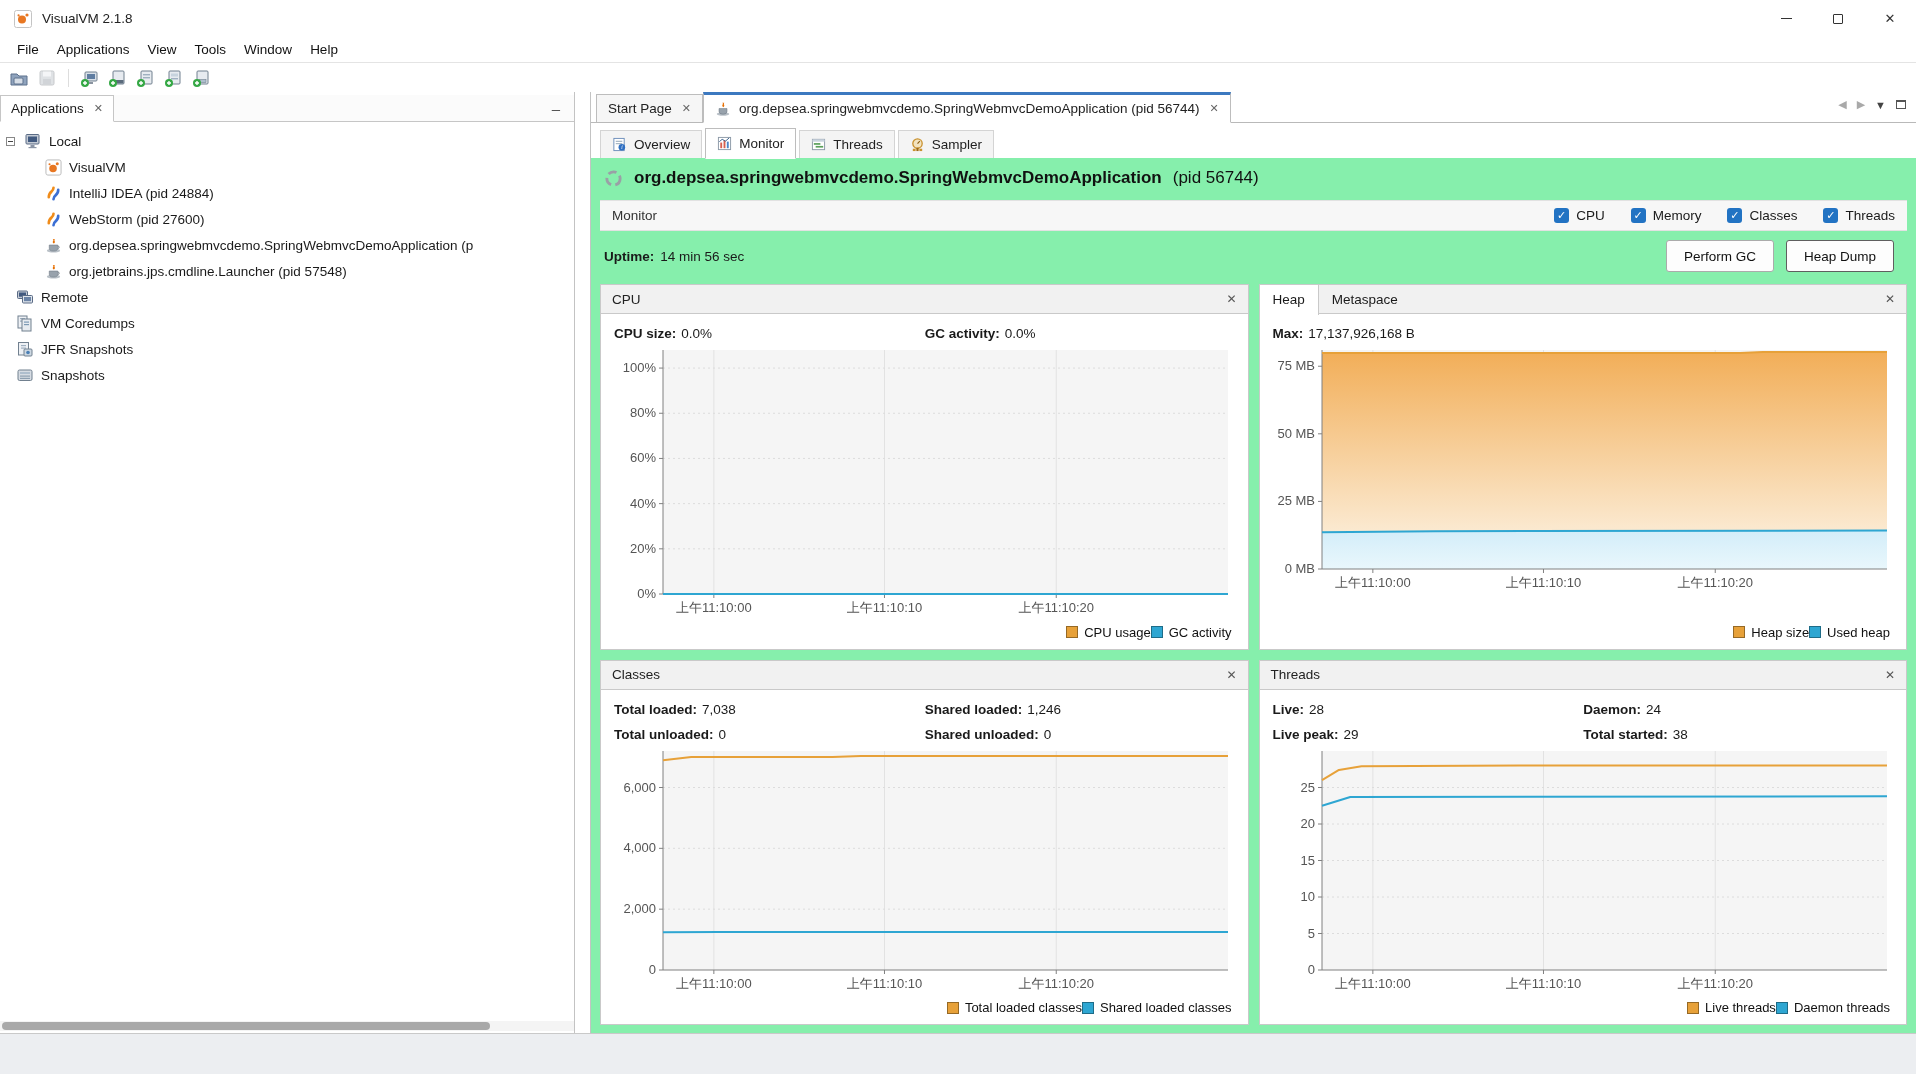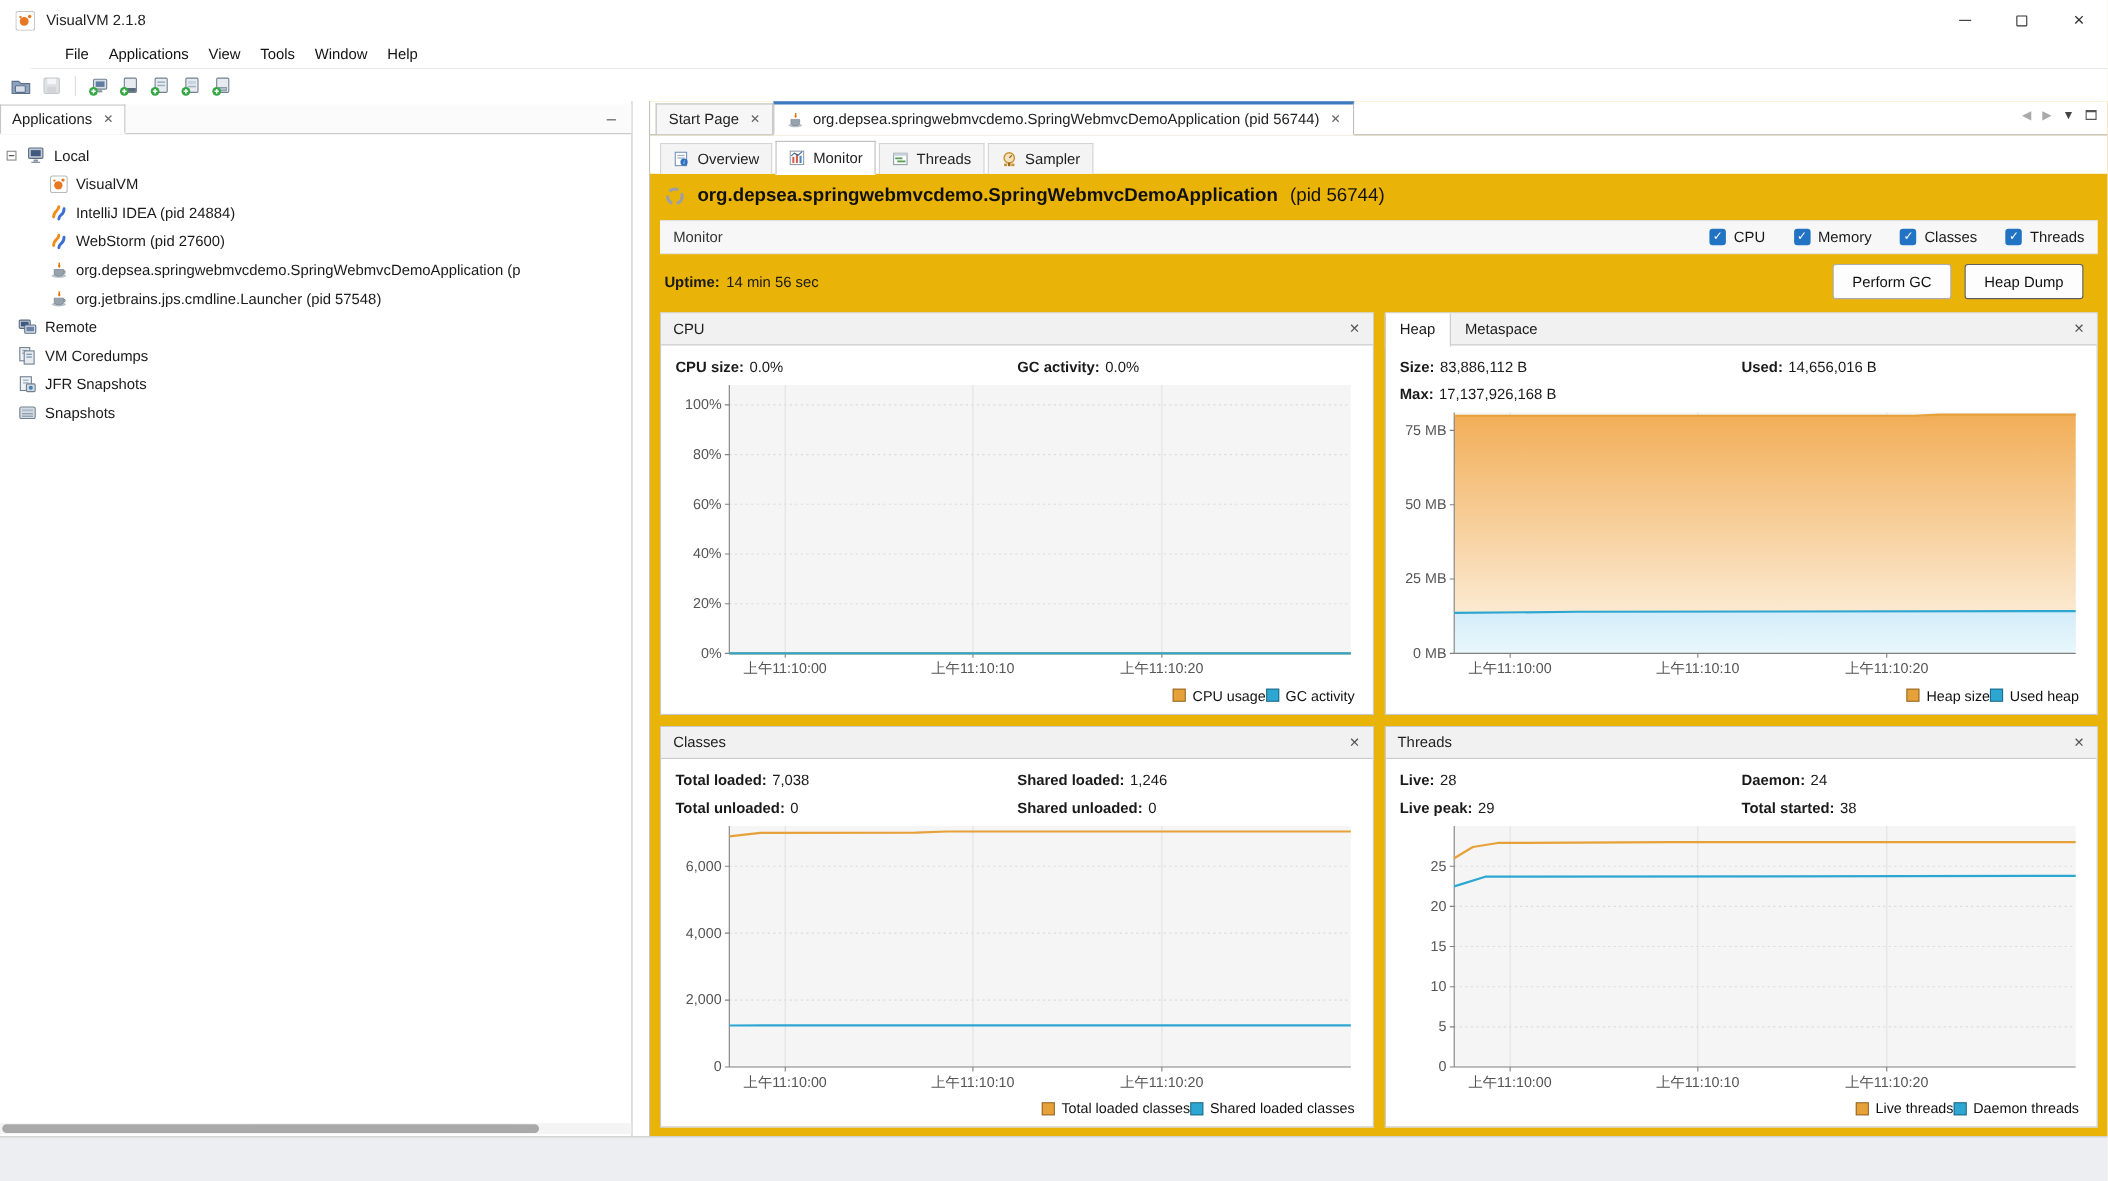--- a/index.html
+++ b/index.html
@@ -10,21 +10,21 @@
   
   .titlebar { position:absolute; left:0; top:0; right:0; height:37px; background:#fff; display:flex; align-items:center; }
   .titlebar .appicon { margin-left:14px; width:18px; height:18px; }
   .titlebar .title { margin-left:10px; font-size:13.5px; color:#222; }
   .wincontrols { margin-left:auto; display:flex; height:100%; }
   .wbtn { width:52px; height:100%; display:flex; align-items:center; justify-content:center; color:#333; font-size:13px; }
   .wbtn .minbar { width:11px; height:1.5px; background:#333; }
   .wbtn .maxbox { width:10px; height:10px; border:1.2px solid #333; border-radius:1px; }
 
   
-  .menubar { position:absolute; left:0; top:37px; right:0; height:26px; background:#fff; border-bottom:1px solid #e4e4e4; display:flex; align-items:center; padding-left:22px;margin-left:28px; }
+  .menubar { position:absolute; left:0; top:37px; right:0; height:26px; background:#fff; border-bottom:1px solid #e4e4e4; display:flex; align-items:center; padding-left:8px; }
   .menuitem { font-size:13.5px; padding:3px 9px; color:#111; }
 
   
   .toolbar { position:absolute; left:0; top:63px; right:0; height:29px; background:#fff; display:flex; align-items:center; padding-left:8px; gap:6px; }
   .tbicon { width:22px; height:22px; display:flex; align-items:center; justify-content:center; }
   .tbsep { width:1px; height:18px; background:#ddd; margin:0 4px; }
   .disabled { opacity:.45; }
 
   
   .sidebar { position:absolute; left:0; top:92px; width:575px; bottom:41px; background:#fff; border-right:1px solid #c3c3c3; }
@@ -34,21 +34,21 @@
   .tree { position:absolute; left:0; top:30px; right:0; bottom:14px; overflow:hidden; padding-top:6px; }
   .trow { height:26px; display:flex; align-items:center; gap:7px; font-size:13.5px; white-space:nowrap; overflow:hidden; }
   .trow .ticon { width:18px; height:18px; flex:0 0 auto; display:flex; align-items:center; justify-content:center; }
   .expander { width:9px; height:9px; border:1px solid #888; background:#fff; display:flex; align-items:center; justify-content:center; margin-right:2px; flex:0 0 auto; }
   .expander::after { content:""; width:5px; height:1px; background:#444; }
   .ind0 { padding-left:6px; } .ind1 { padding-left:44px; } .ind2 { padding-left:16px; }
   .hscroll { position:absolute; left:0; bottom:2px; right:0; height:10px; background:#f4f4f4; }
   .hthumb { position:absolute; left:2px; top:1px; width:488px; height:8px; background:#a9a9a9; border-radius:4px; }
 
   
-  .main { position:absolute; left:590px; top:92px; right:0; bottom:41px; background:#eab308; border-left:1px solid #c3c3c3; display:flex; flex-direction:column; }
+  .main { position:absolute; left:590px; top:92px; right:0; bottom:41px; background:#86efac; border-left:1px solid #c3c3c3; display:flex; flex-direction:column; }
   .tabrow { height:31px; display:flex; align-items:flex-end; border-bottom:1px solid #b9b9b9; padding-left:5px; background:#fff; position:relative; }
   .doc-tab { height:28px; display:flex; align-items:center; gap:8px; padding:0 11px; font-size:13.5px; border:1px solid #bdbdbd; border-bottom:none; background:#f6f6f6; color:#222; }
   .doc-tab.active { background:#fff; border-top:3px solid #3c79c0; margin-bottom:-1px; height:31px; border-bottom:1px solid #fff; }
   .tclose { color:#666; font-size:11px; margin-left:2px; }
   .tabrow-ctrls { position:absolute; right:10px; top:6px; display:flex; align-items:center; gap:10px; color:#a9a9a9; font-size:11px; }
   .tabrow-ctrls .dark { color:#444; }
   .maxview { width:10px; height:9px; border:1.2px solid #555; border-top-width:2.5px; }
 
   .subtabrow { height:35px; display:flex; align-items:flex-end; padding-left:9px; gap:3px; background:#fff; }
   .subtab { height:28px; display:flex; align-items:center; gap:7px; padding:0 11px; font-size:13.5px; background:#f4f4f4; border:1px solid #d4d4d4; border-bottom:none; color:#222; }
@@ -478,24 +478,20 @@
       </div>
 
       <div class="panel">
         <div class="phead">
           <span class="ptab sel">Heap</span>
           <span class="ptab">Metaspace</span>
           <span class="pclose">✕</span>
         </div>
         <div class="pbody">
           <div class="srow">
-            <div class="stat"><b>Size:</b><span>83,886,112 B</span></div>
-            <div class="stat"><b>Used:</b><span>14,656,016 B</span></div>
-          </div>
-          <div class="srow">
             <div class="stat"><b>Max:</b><span>17,137,926,168 B</span></div>
           </div>
           <div class="chart">
               <svg width="629" height="249">
                 <rect x="56" y="4" width="565" height="219" fill="#f5f5f5"></rect>
                 <line x1="106.85" y1="4" x2="106.85" y2="223" stroke="#e2e2e2" stroke-width="1"></line>
                 <line x1="277.48" y1="4" x2="277.48" y2="223" stroke="#e2e2e2" stroke-width="1"></line>
                 <line x1="449.23999999999995" y1="4" x2="449.23999999999995" y2="223" stroke="#e2e2e2" stroke-width="1"></line>
                 <line x1="56" y1="20.22222222222222" x2="621" y2="20.22222222222222" stroke="#dcdcdc" stroke-width="1" stroke-dasharray="2 3"></line>
                 <line x1="52" y1="20.22222222222222" x2="56" y2="20.22222222222222" stroke="#808080"></line>

